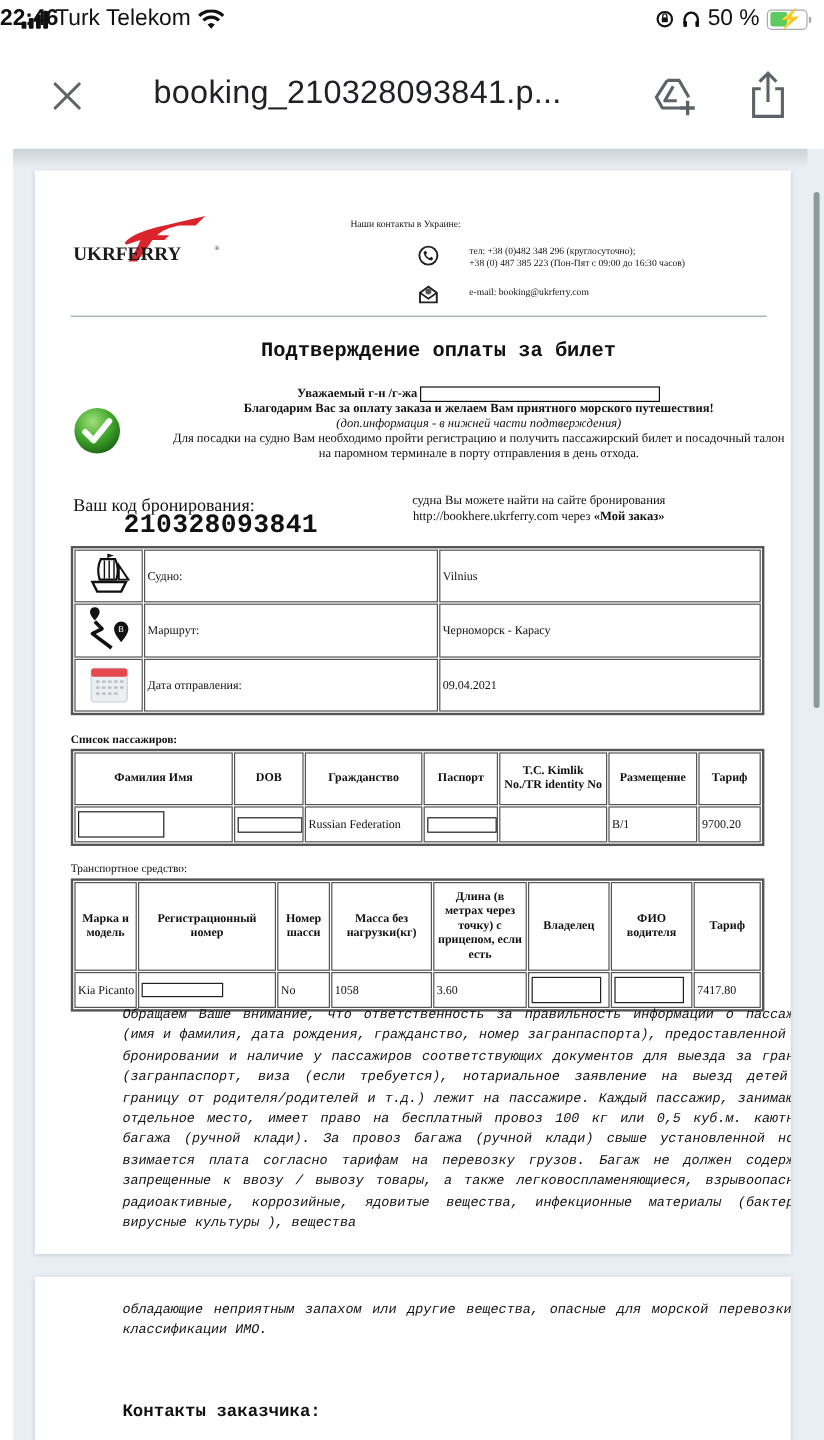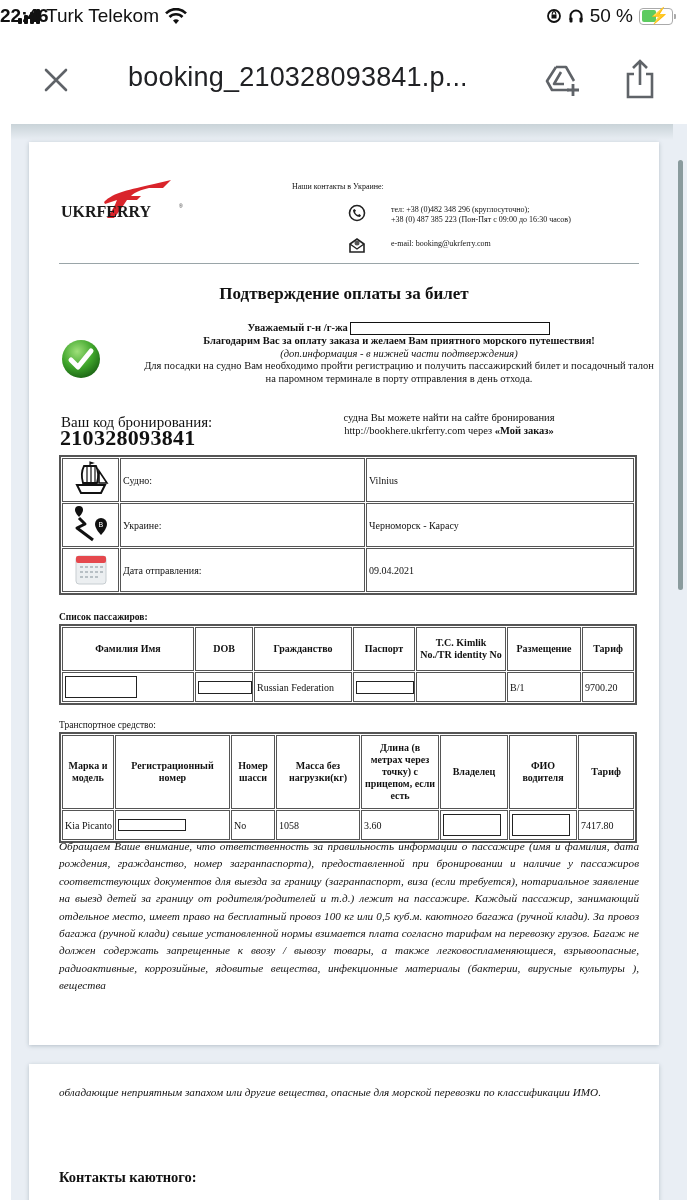--- a/index.html
+++ b/index.html
@@ -26,21 +26,21 @@
   .share-btn { position: absolute; left: 622px; top: 18px; width: 36px; height: 42px; }
 
   
   .viewer { position: absolute; top: 124px; left: 11px; width: 676px; height: 1076px; background: #e9eef4; }
   .viewer-shadow-top { position: absolute; top: 0; left: 0; right: 14px; height: 16px; background: linear-gradient(#c9d3d8, #e9eef4); }
   .page { position: absolute; background: #fff; box-shadow: 0 1px 4px rgba(90,110,120,0.35); }
   .page1 { left: 18px; top: 18px; width: 630px; height: 903px; overflow: hidden; }
   .page2 { left: 18px; top: 940px; width: 630px; height: 200px; overflow: hidden; }
   .scrollbar { position: absolute; left: 667px; top: 36px; width: 5px; height: 430px; background: #8a9b9d; border-radius: 3px; }
 
-  .serif { font-family: Liberation Serif, serif; }
+  .serif { font-family: Liberation Mono, monospace; margin-left: 43px; }
   .lserif { font-family: "Liberation Serif", serif; }
 
   
   .logo { position: absolute; left: 30px; top: 32px; width: 130px; height: 50px; }
   .contacts-title { position: absolute; left: 263px; top: 40px; font-size: 8px; }
   .contact-row { position: absolute; left: 318px; font-size: 8px; line-height: 10px; }
   .phone-icon { position: absolute; left: 319px; top: 62px; width: 18px; height: 18px; }
   .mail-icon { position: absolute; left: 319px; top: 94px; width: 18px; height: 18px; }
   .hr { position: absolute; left: 30px; right: 20px; top: 121px; height: 1px; background: #9aa5a8; }
 
@@ -190,21 +190,21 @@
         <td style="width:245px">Судно:</td>
         <td>Vilnius</td>
       </tr>
       <tr>
         <td class="ic"><svg width="40" height="40" viewBox="0 0 40 40">
           <path d="M8 2 A4 4 0 0 1 12 6 C12 9 8 13 8 13 C8 13 4 9 4 6 A4 4 0 0 1 8 2 Z" fill="#111"></path>
           <path d="M8 14 L14 20 L6 24 L22 36" stroke="#111" stroke-width="3" fill="none" stroke-linejoin="round"></path>
           <path d="M30 14 A6 6 0 0 1 36 20 C36 25 30 31 30 31 C30 31 24 25 24 20 A6 6 0 0 1 30 14 Z" fill="#111"></path>
           <text x="27.5" y="23" font-size="7" fill="#fff" font-family="Liberation Sans, sans-serif">B</text>
               </svg></td>
-        <td>Украине:</td>
+        <td>Маршрут:</td>
         <td>Черноморск - Карасу</td>
       </tr>
       <tr>
         <td class="ic"><svg width="36" height="36" viewBox="0 0 36 36">
           <rect x="3" y="5" width="30" height="28" rx="3" fill="#eceff1" stroke="#c7cdd1"></rect>
           <rect x="3" y="5" width="30" height="7" rx="2" fill="#e5484d"></rect>
           <g fill="#b8c0c5">
                   <rect x="7" y="15" width="3" height="2"></rect>
                   <rect x="12" y="15" width="3" height="2"></rect>
                   <rect x="17" y="15" width="3" height="2"></rect>
@@ -275,18 +275,18 @@
         <td>7417.80</td>
       </tr>
     </tbody>
       </table>
 
     <div class="notice serif" style="top:696px">Обращаем Ваше внимание, что ответственность за правильность информации о пассажире (имя и фамилия, дата рождения, гражданство, номер загранпаспорта), предоставленной при бронировании и наличие у пассажиров соответствующих документов для выезда за границу (загранпаспорт, виза (если требуется), нотариальное заявление на выезд детей за границу от родителя/родителей и т.д.) лежит на пассажире. Каждый пассажир, занимающий отдельное место, имеет право на бесплатный провоз 100 кг или 0,5 куб.м. каютного багажа (ручной клади). За провоз багажа (ручной клади) свыше установленной нормы взимается плата согласно тарифам на перевозку грузов. Багаж не должен содержать запрещенные к ввозу / вывозу товары, а также легковоспламеняющиеся, взрывоопасные, радиоактивные, коррозийные, ядовитые вещества, инфекционные материалы (бактерии, вирусные культуры ), вещества</div>
   </div>
 
   <div class="page page2">
     <div class="notice serif" style="top:20px">обладающие неприятным запахом или другие вещества, опасные для морской перевозки по классификации ИМО.</div>
-    <div class="cust-title serif">Контакты каютного:</div>
+    <div class="cust-title serif">Контакты заказчика:</div>
 
   </div>
 
   <div class="scrollbar"></div>
 </div>
 
 </body></html>

